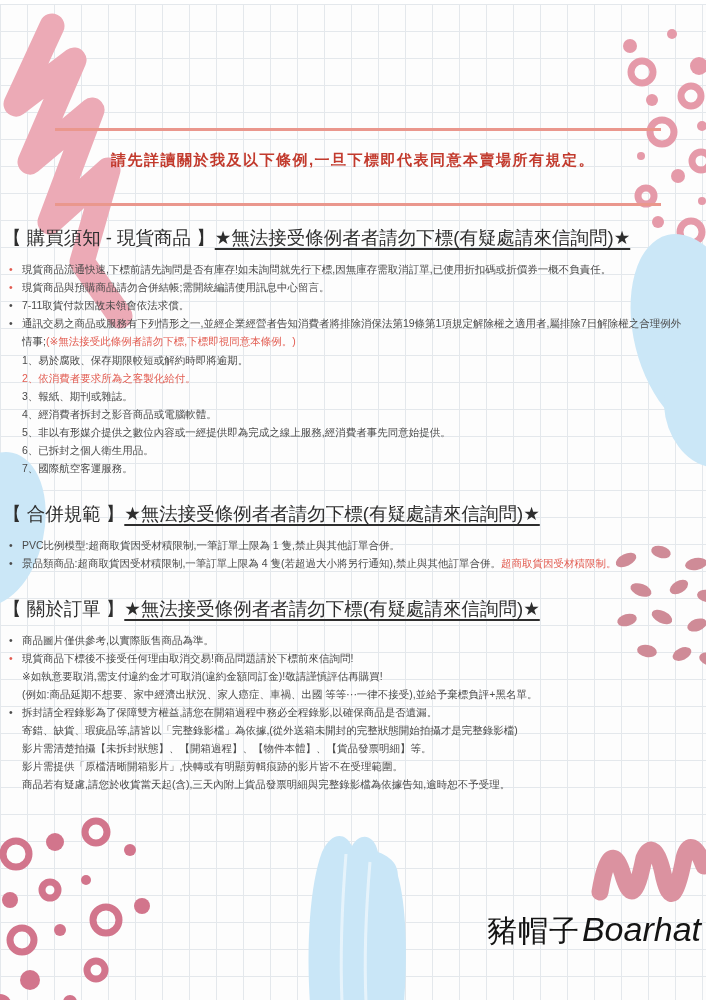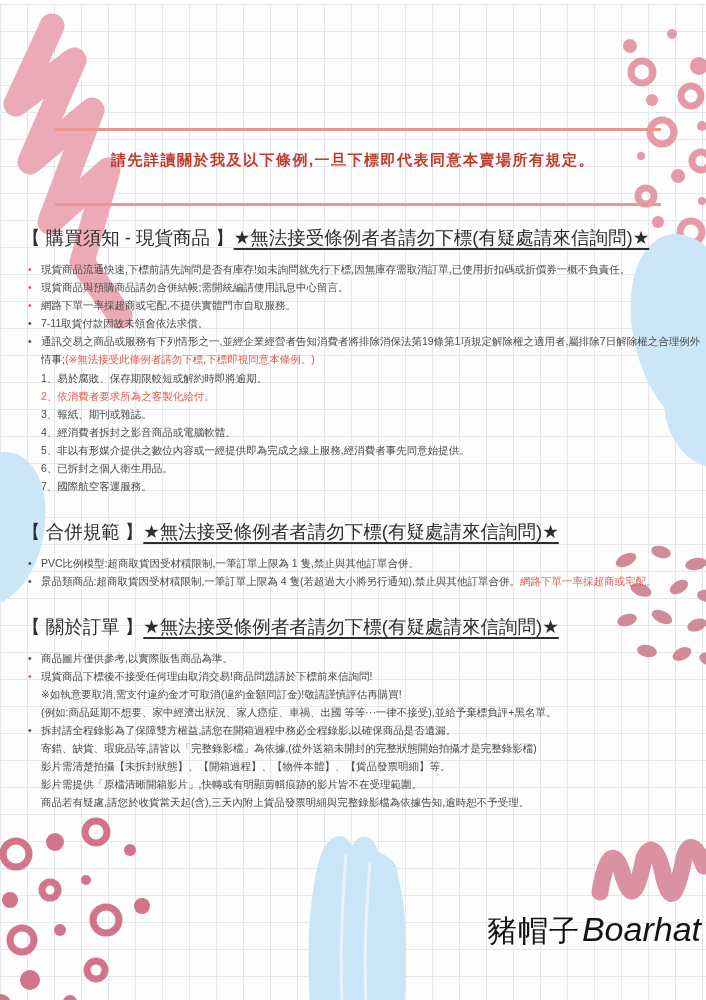--- a/index.html
+++ b/index.html
@@ -18,21 +18,21 @@
   }
   svg.deco-layer{position:absolute;left:0;top:0;z-index:0;}
   .rule{position:absolute;left:55px;width:606px;height:3px;background:#ea978d;z-index:2;}
   .rule-top{top:124px;}
   .rule-bottom{top:199px;}
   .banner-notice{
     position:absolute;left:0;top:147px;width:706px;z-index:2;
     text-align:center;font-size:15px;font-weight:bold;color:#c23a2d;
     letter-spacing:1.5px;
   }
-  .content{position:absolute;left:22px;top:221px;width:682px;z-index:2;}
+  .content{position:absolute;left:3px;top:221px;width:682px;z-index:2;}
   .sec-head{font-size:18.5px;color:#2e2e2e;font-weight:normal;margin:0 0 10px 0;white-space:nowrap;}
   .sec-head .warn{
     text-decoration:underline;
     text-decoration-thickness:2px;
     text-underline-offset:4px;
   }
   ul.bullets{list-style:none;margin:0 0 0 6px;padding:0;}
   ul.bullets li{
     position:relative;
     padding-left:13px;
@@ -155,40 +155,39 @@
   <div class="rule rule-bottom"></div>
 
   <div class="banner-notice">請先詳讀關於我及以下條例,一旦下標即代表同意本賣場所有規定。</div>
 
   <div class="content">
 
     <h2 class="sec-head"><span>【 購買須知 - 現貨商品 】</span><span class="warn">★無法接受條例者者請勿下標(有疑處請來信詢問)★</span></h2>
     <ul class="bullets">
       <li class="red">現貨商品流通快速,下標前請先詢問是否有庫存!如未詢問就先行下標,因無庫存需取消訂單,已使用折扣碼或折價券一概不負責任。</li>
       <li class="red">現貨商品與預購商品請勿合併結帳;需開統編請使用訊息中心留言。</li>
-      <li class="red">網路下單一率採超商或宅配,不提供實體門市自取服務。</li>
       <li class="dark">7-11取貨付款因故未領會依法求償。</li>
       <li class="dark"><span>通訊交易之商品或服務有下列情形之一,並經企業經營者告知消費者將排除消保法第19條第1項規定解除權之適用者,屬排除7日解除權之合理例外情事;</span><span class="red">(※無法接受此條例者請勿下標,下標即視同意本條例。)</span></li>
     </ul>
     <div class="law-list">
       <div class="dark">1、易於腐敗、保存期限較短或解約時即將逾期。</div>
       <div class="red">2、依消費者要求所為之客製化給付。</div>
       <div class="dark">3、報紙、期刊或雜誌。</div>
       <div class="dark">4、經消費者拆封之影音商品或電腦軟體。</div>
       <div class="dark">5、非以有形媒介提供之數位內容或一經提供即為完成之線上服務,經消費者事先同意始提供。</div>
       <div class="dark">6、已拆封之個人衛生用品。</div>
       <div class="dark">7、國際航空客運服務。</div>
     </div>
 
     <div class="gap-md"></div>
 
     <h2 class="sec-head"><span>【 合併規範 】</span><span class="warn">★無法接受條例者者請勿下標(有疑處請來信詢問)★</span></h2>
     <ul class="bullets">
       <li class="dark">PVC比例模型:超商取貨因受材積限制,一筆訂單上限為 1 隻,禁止與其他訂單合併。</li>
-      <li class="dark"><span>景品類商品:超商取貨因受材積限制,一筆訂單上限為 4 隻(若超過大小將另行通知),禁止與其他訂單合併。</span><span class="red">網路下單一率採超商或宅配。</span></li>
+      <li class="dark"><span>景品類商品:超商取貨因受材積限制,一筆訂單上限為 4 隻(若超過大小將另行通知),禁止與其他訂單合併。</span><span class="red">超商取貨因受材積限制。</span></li>
     </ul>
 
     <div class="gap-md"></div>
 
     <h2 class="sec-head"><span>【 關於訂單 】</span><span class="warn">★無法接受條例者者請勿下標(有疑處請來信詢問)★</span></h2>
     <ul class="bullets">
       <li class="dark">商品圖片僅供參考,以實際販售商品為準。</li>
       <li class="red">
         <span>現貨商品下標後不接受任何理由取消交易!商品問題請於下標前來信詢問!</span>
         <div class="subline red" style="padding-left:0;">※如執意要取消,需支付違約金才可取消(違約金額同訂金)!敬請謹慎評估再購買!</div>

